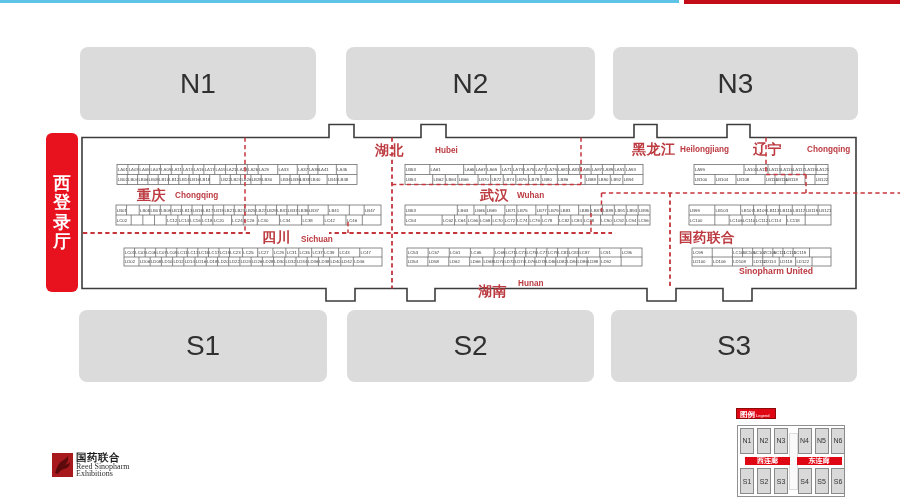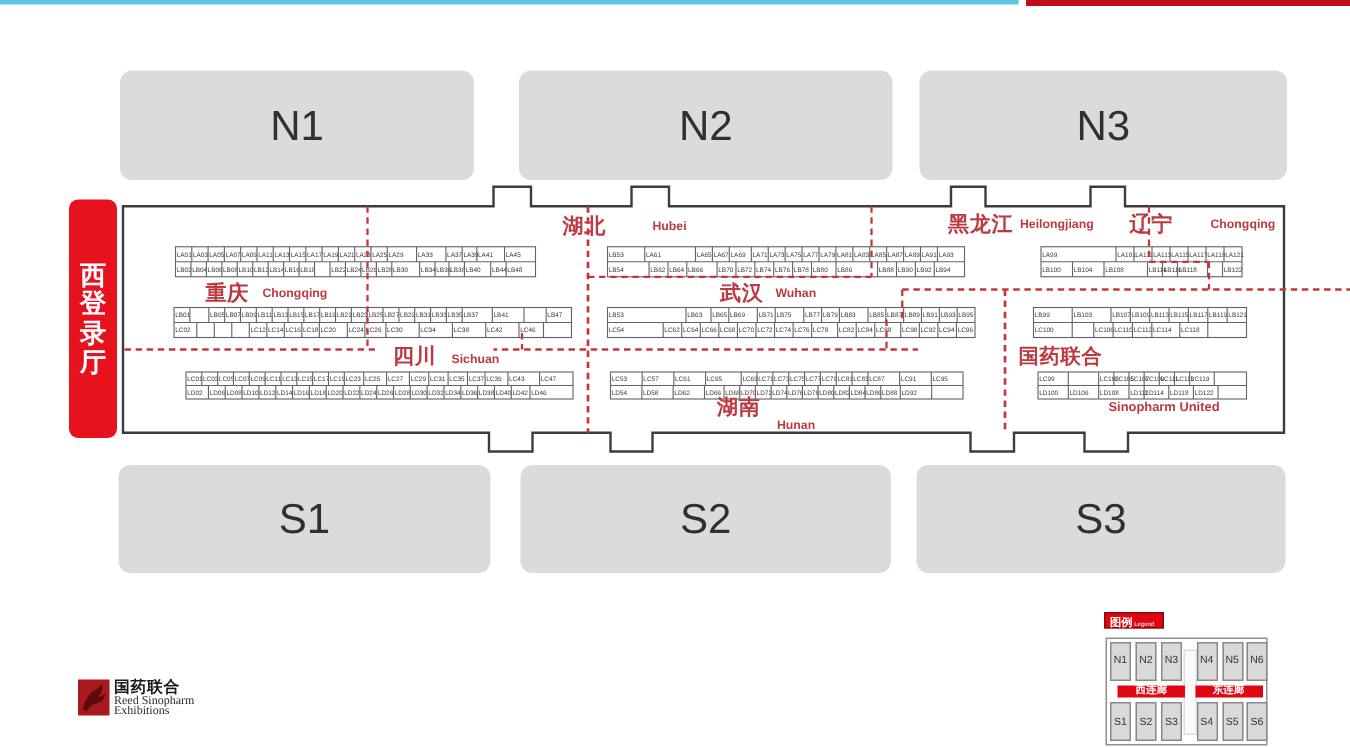--- a/index.html
+++ b/index.html
@@ -560,21 +560,21 @@
     <div style="position:absolute;left:262px;top:230px;font-size:14.0px;font-weight:bold;color:#bc3a40;letter-spacing:0.5px;line-height:1;">四川</div>
     <div style="position:absolute;left:301px;top:236px;font-size:8.2px;font-weight:bold;color:#bc3a40;line-height:1;">Sichuan</div>
     <div style="position:absolute;left:375px;top:143px;font-size:14.0px;font-weight:bold;color:#bc3a40;letter-spacing:0.5px;line-height:1;">湖北</div>
     <div style="position:absolute;left:411px;top:147px;font-size:8.2px;font-weight:bold;color:#bc3a40;line-height:1;margin-left:24px;">Hubei</div>
     <div style="position:absolute;left:480px;top:188px;font-size:14.0px;font-weight:bold;color:#bc3a40;letter-spacing:0.5px;line-height:1;">武汉</div>
     <div style="position:absolute;left:517px;top:192px;font-size:8.2px;font-weight:bold;color:#bc3a40;line-height:1;">Wuhan</div>
     <div style="position:absolute;left:632px;top:142px;font-size:14.0px;font-weight:bold;color:#bc3a40;letter-spacing:0.5px;line-height:1;">黑龙江</div>
     <div style="position:absolute;left:680px;top:146px;font-size:8.2px;font-weight:bold;color:#bc3a40;line-height:1;">Heilongjiang</div>
     <div style="position:absolute;left:753px;top:142px;font-size:14.0px;font-weight:bold;color:#bc3a40;letter-spacing:0.5px;line-height:1;">辽宁</div>
     <div style="position:absolute;left:807px;top:146px;font-size:8.2px;font-weight:bold;color:#bc3a40;line-height:1;">Chongqing</div>
-    <div style="position:absolute;left:478px;top:264px;font-size:14.0px;font-weight:bold;color:#bc3a40;letter-spacing:0.5px;line-height:1;">湖南</div>
+    <div style="position:absolute;left:478px;top:284px;font-size:14.0px;font-weight:bold;color:#bc3a40;letter-spacing:0.5px;line-height:1;">湖南</div>
     <div style="position:absolute;left:518px;top:280px;font-size:8.2px;font-weight:bold;color:#bc3a40;line-height:1;">Hunan</div>
     <div style="position:absolute;left:679px;top:231px;font-size:13.5px;font-weight:bold;color:#bc3a40;letter-spacing:0.5px;line-height:1;text-align:right;">国药联合</div>
     <div style="position:absolute;left:739px;top:252px;font-size:8.6px;font-weight:bold;color:#bc3a40;line-height:1;margin-top:15px;">Sinopharm United</div>
 <div style="position:absolute;left:736px;top:408px;width:40px;height:11px;background:#e00715;border:1px solid #8c0a0a;color:#fff;font-size:7.5px;font-weight:bold;line-height:11px;padding-left:3px">图例<span style="font-size:4px;font-weight:normal"> Legend</span></div>
     <div style="position:absolute;left:737px;top:425px;width:108px;height:72px;background:#fff;border:1px solid #909090"></div>
     <div style="position:absolute;left:788.5px;top:433px;width:9px;height:57px;background:#fafafa;border:0.7px solid #dcdcdc"></div>
     <div style="position:absolute;left:740.0px;top:427.5px;width:14px;height:26.0px;background:#d9d9d9;border:0.8px solid #8a8a8a;display:flex;align-items:center;justify-content:center;font-size:7px;color:#333">N1</div>
     <div style="position:absolute;left:757.0px;top:427.5px;width:14px;height:26.0px;background:#d9d9d9;border:0.8px solid #8a8a8a;display:flex;align-items:center;justify-content:center;font-size:7px;color:#333">N2</div>
     <div style="position:absolute;left:774.0px;top:427.5px;width:14px;height:26.0px;background:#d9d9d9;border:0.8px solid #8a8a8a;display:flex;align-items:center;justify-content:center;font-size:7px;color:#333">N3</div>
     <div style="position:absolute;left:797.5px;top:427.5px;width:14px;height:26.0px;background:#d9d9d9;border:0.8px solid #8a8a8a;display:flex;align-items:center;justify-content:center;font-size:7px;color:#333">N4</div>

